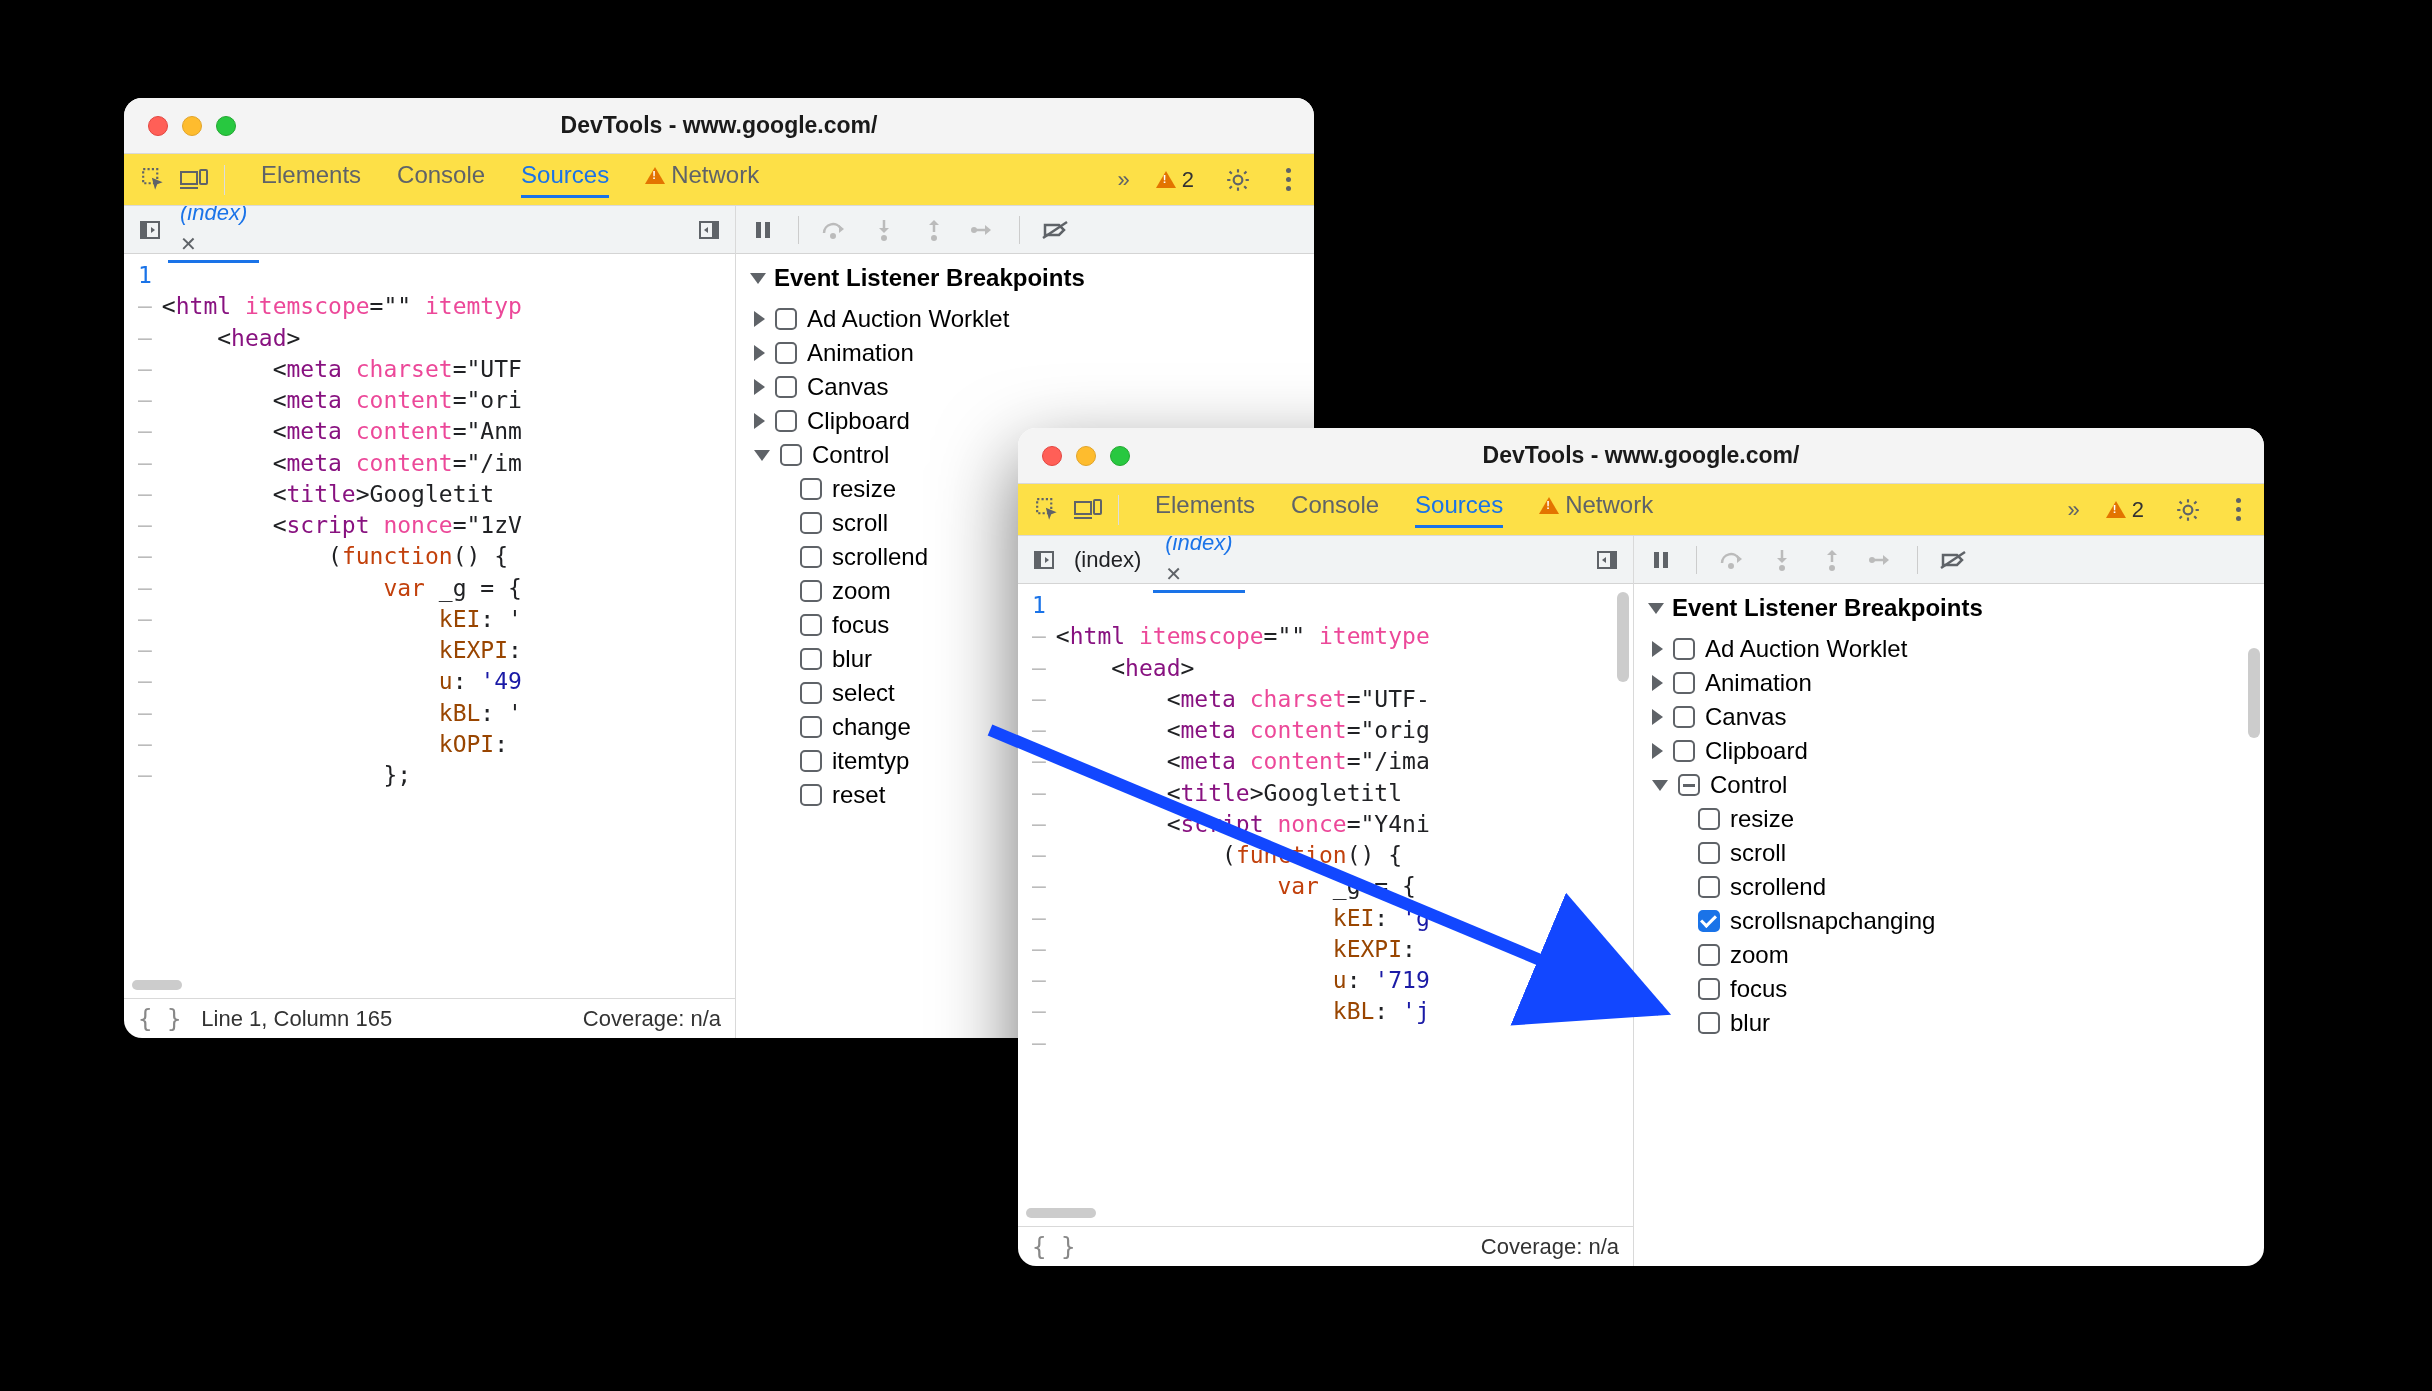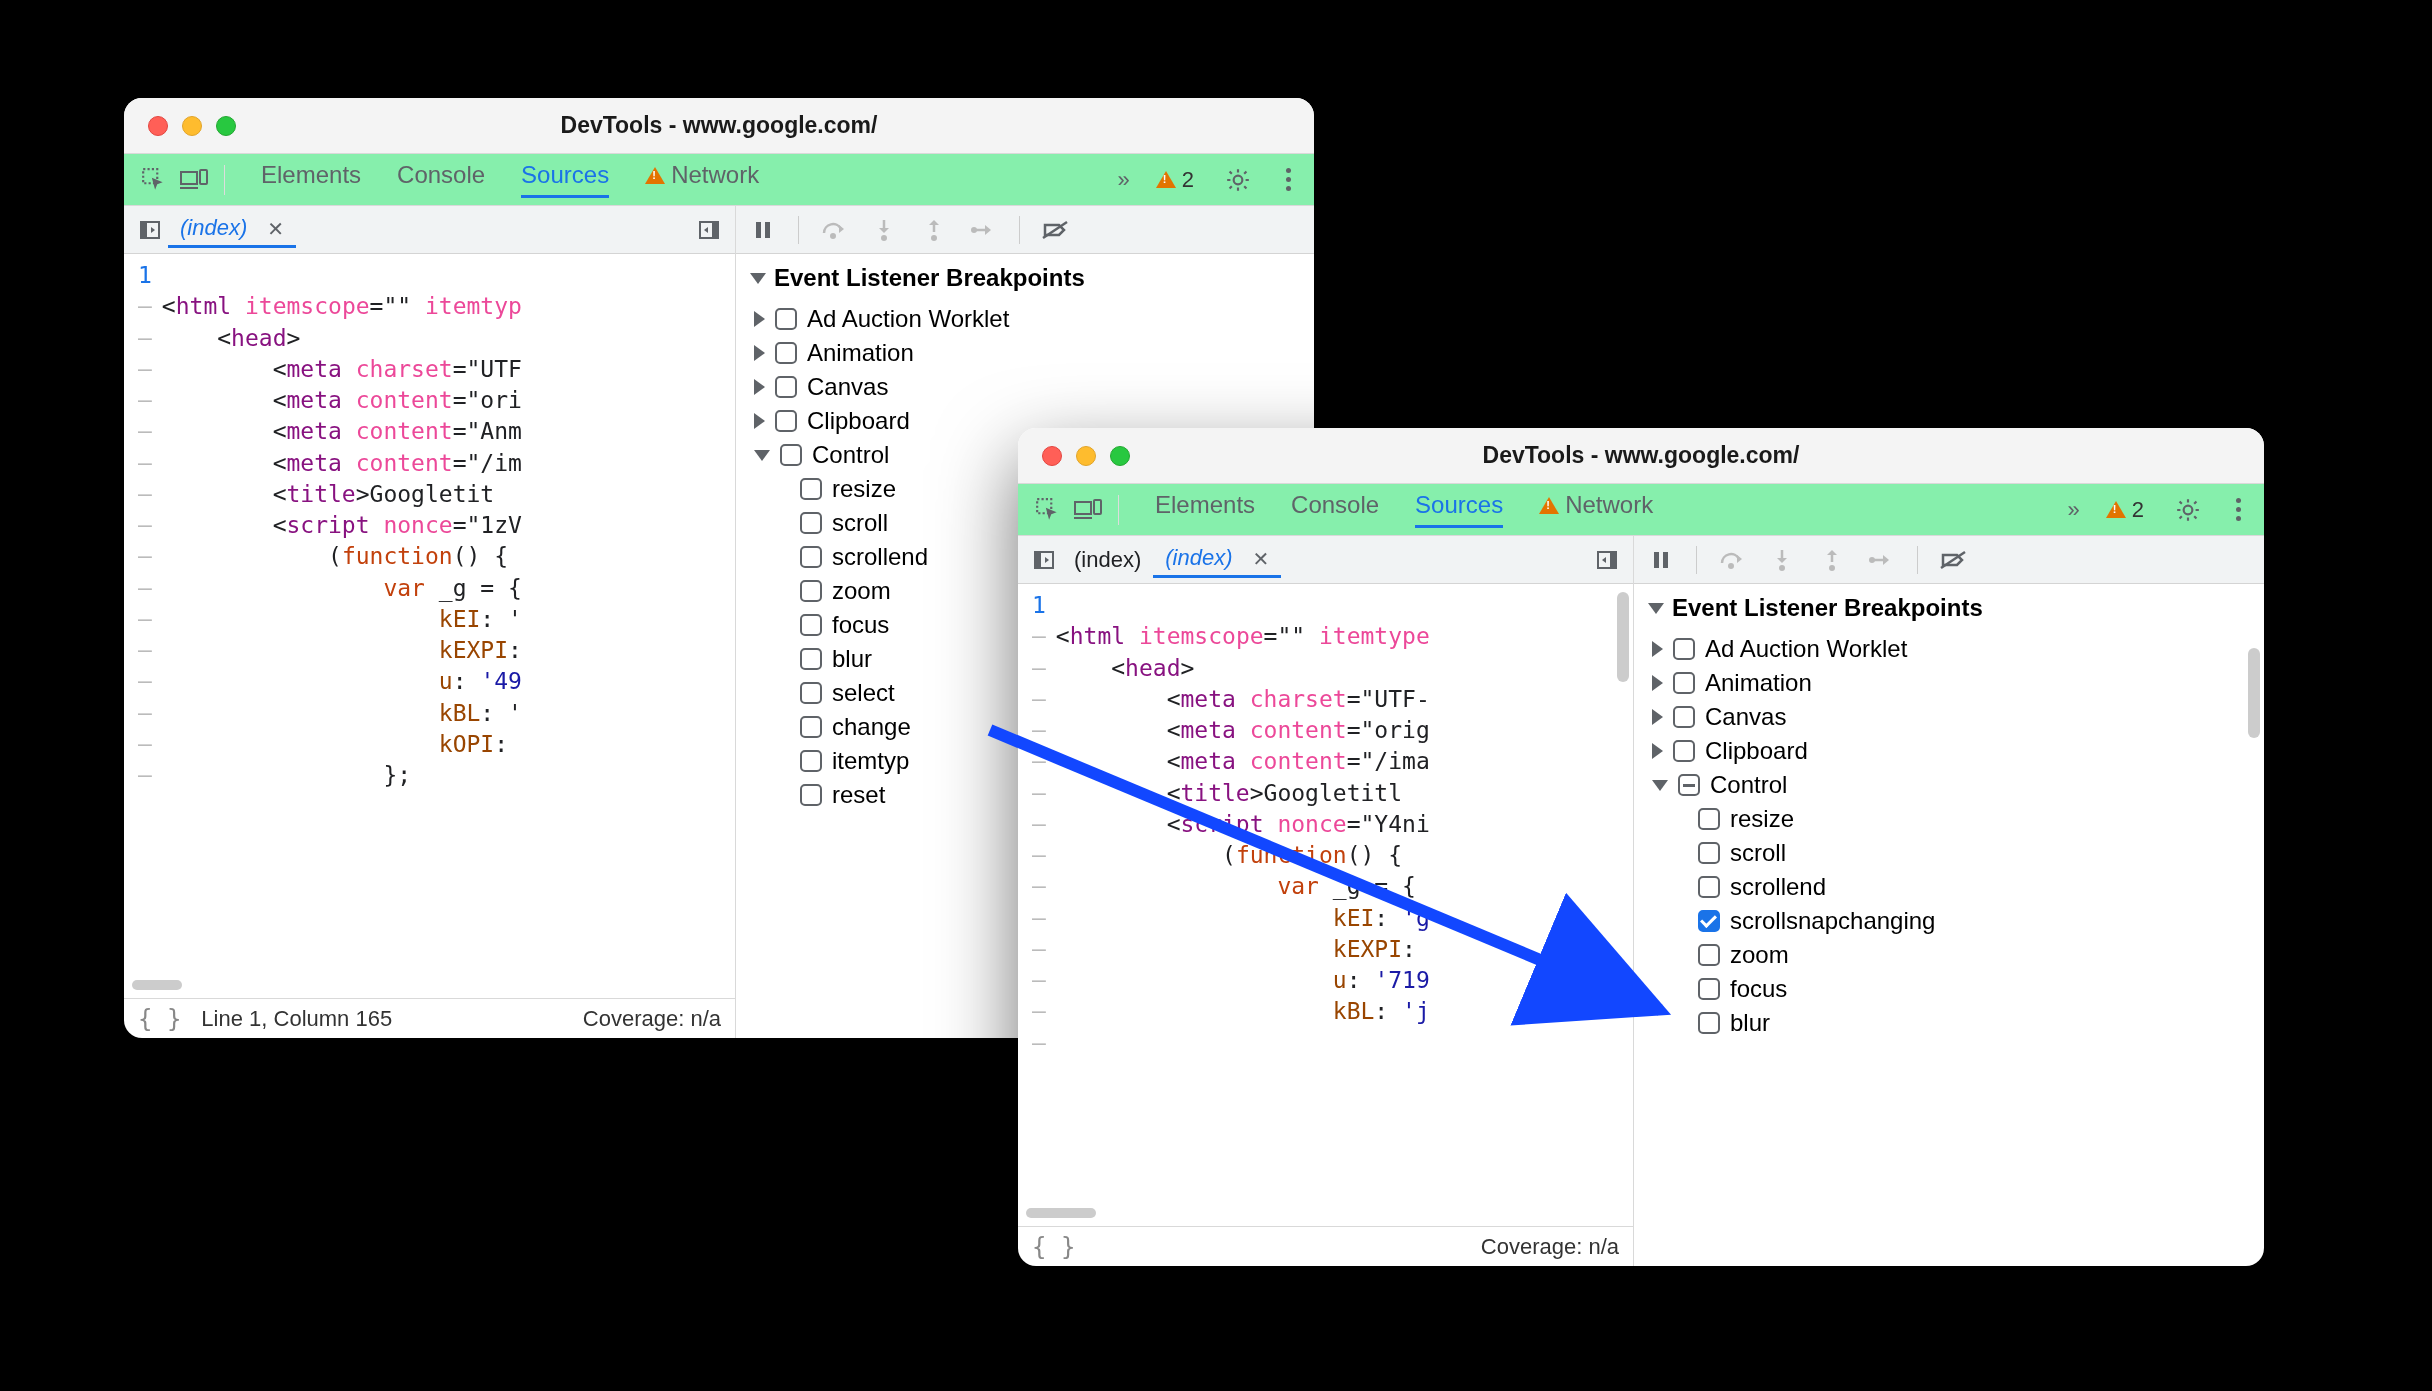--- a/index.html
+++ b/index.html
@@ -30,21 +30,21 @@
     position: relative;
   }
   .traffic-lights { display: flex; gap: 14px; position: absolute; left: 24px; }
   .tl { width: 20px; height: 20px; border-radius: 50%; }
   .tl.red { background: #ff5f57; border: 1px solid #e24640; }
   .tl.yellow { background: #febc2e; border: 1px solid #e1a42a; }
   .tl.green { background: #28c840; border: 1px solid #24a732; }
   .win-title { flex: 1; text-align: center; font-size: 23px; font-weight: 600; color: #1a1a1a; }
   .toolbar {
     height: 52px;
-    background: #86efac;
+    background: #fde047;
     border-bottom: 1px solid #d9d9d9;
     display: flex;
     align-items: center;
     padding: 0 12px;
     gap: 4px;
   }
   .tb-icon {
     width: 36px; height: 36px;
     display: flex; align-items: center; justify-content: center;
     color: #5f6368;
@@ -63,21 +63,21 @@
   .kebab { display:flex; flex-direction:column; gap:4px; width:28px; align-items:center; }
   .kebab span { width:5px; height:5px; border-radius:50%; background:#5f6368; }
   .secondary-bar {
     height: 48px;
     background: #f1f3f4;
     border-bottom: 1px solid #d4d4d4;
     display:flex;
     align-items:center;
     padding: 0 8px;
   }
-  .file-tab { display:flex; align-items:flex-end; gap:20px; font-size:22px; padding: 4px 12px; }
+  .file-tab { display:flex; align-items:flex-start; gap:6px; font-size:22px; padding: 4px 12px; flex-direction: column; }
   .file-tab.active { color:#1a73e8; border-bottom:3px solid #1a73e8; font-style:italic; }
   .file-tab .close { color:#5f6368; font-size:20px; font-style:normal; }
   .sec-right { margin-left:auto; display:flex; gap:18px; align-items:center; }
   .body-row { flex:1; display:flex; overflow:hidden; position:relative; }
   .code-pane { flex:0 0 auto; display:flex; flex-direction:column; overflow:hidden; border-right:1px solid #d9d9d9; }
   .code-scroll { flex:1; overflow:hidden; display:flex; }
   .gutter { background:#fff; padding: 6px 10px 6px 14px; text-align:right; font-family: "SF Mono", Menlo, Consolas, monospace; font-size:23px; color:#bbb; line-height:1.36; }
   .gutter .ln1 { color:#1a73e8; }
   .code { flex:1; padding:6px 0; font-family:"SF Mono", Menlo, Consolas, monospace; font-size:23px; line-height:1.36; white-space:pre; color:#202124; overflow:hidden; }
   .c-gray { color:#9aa0a6; }

